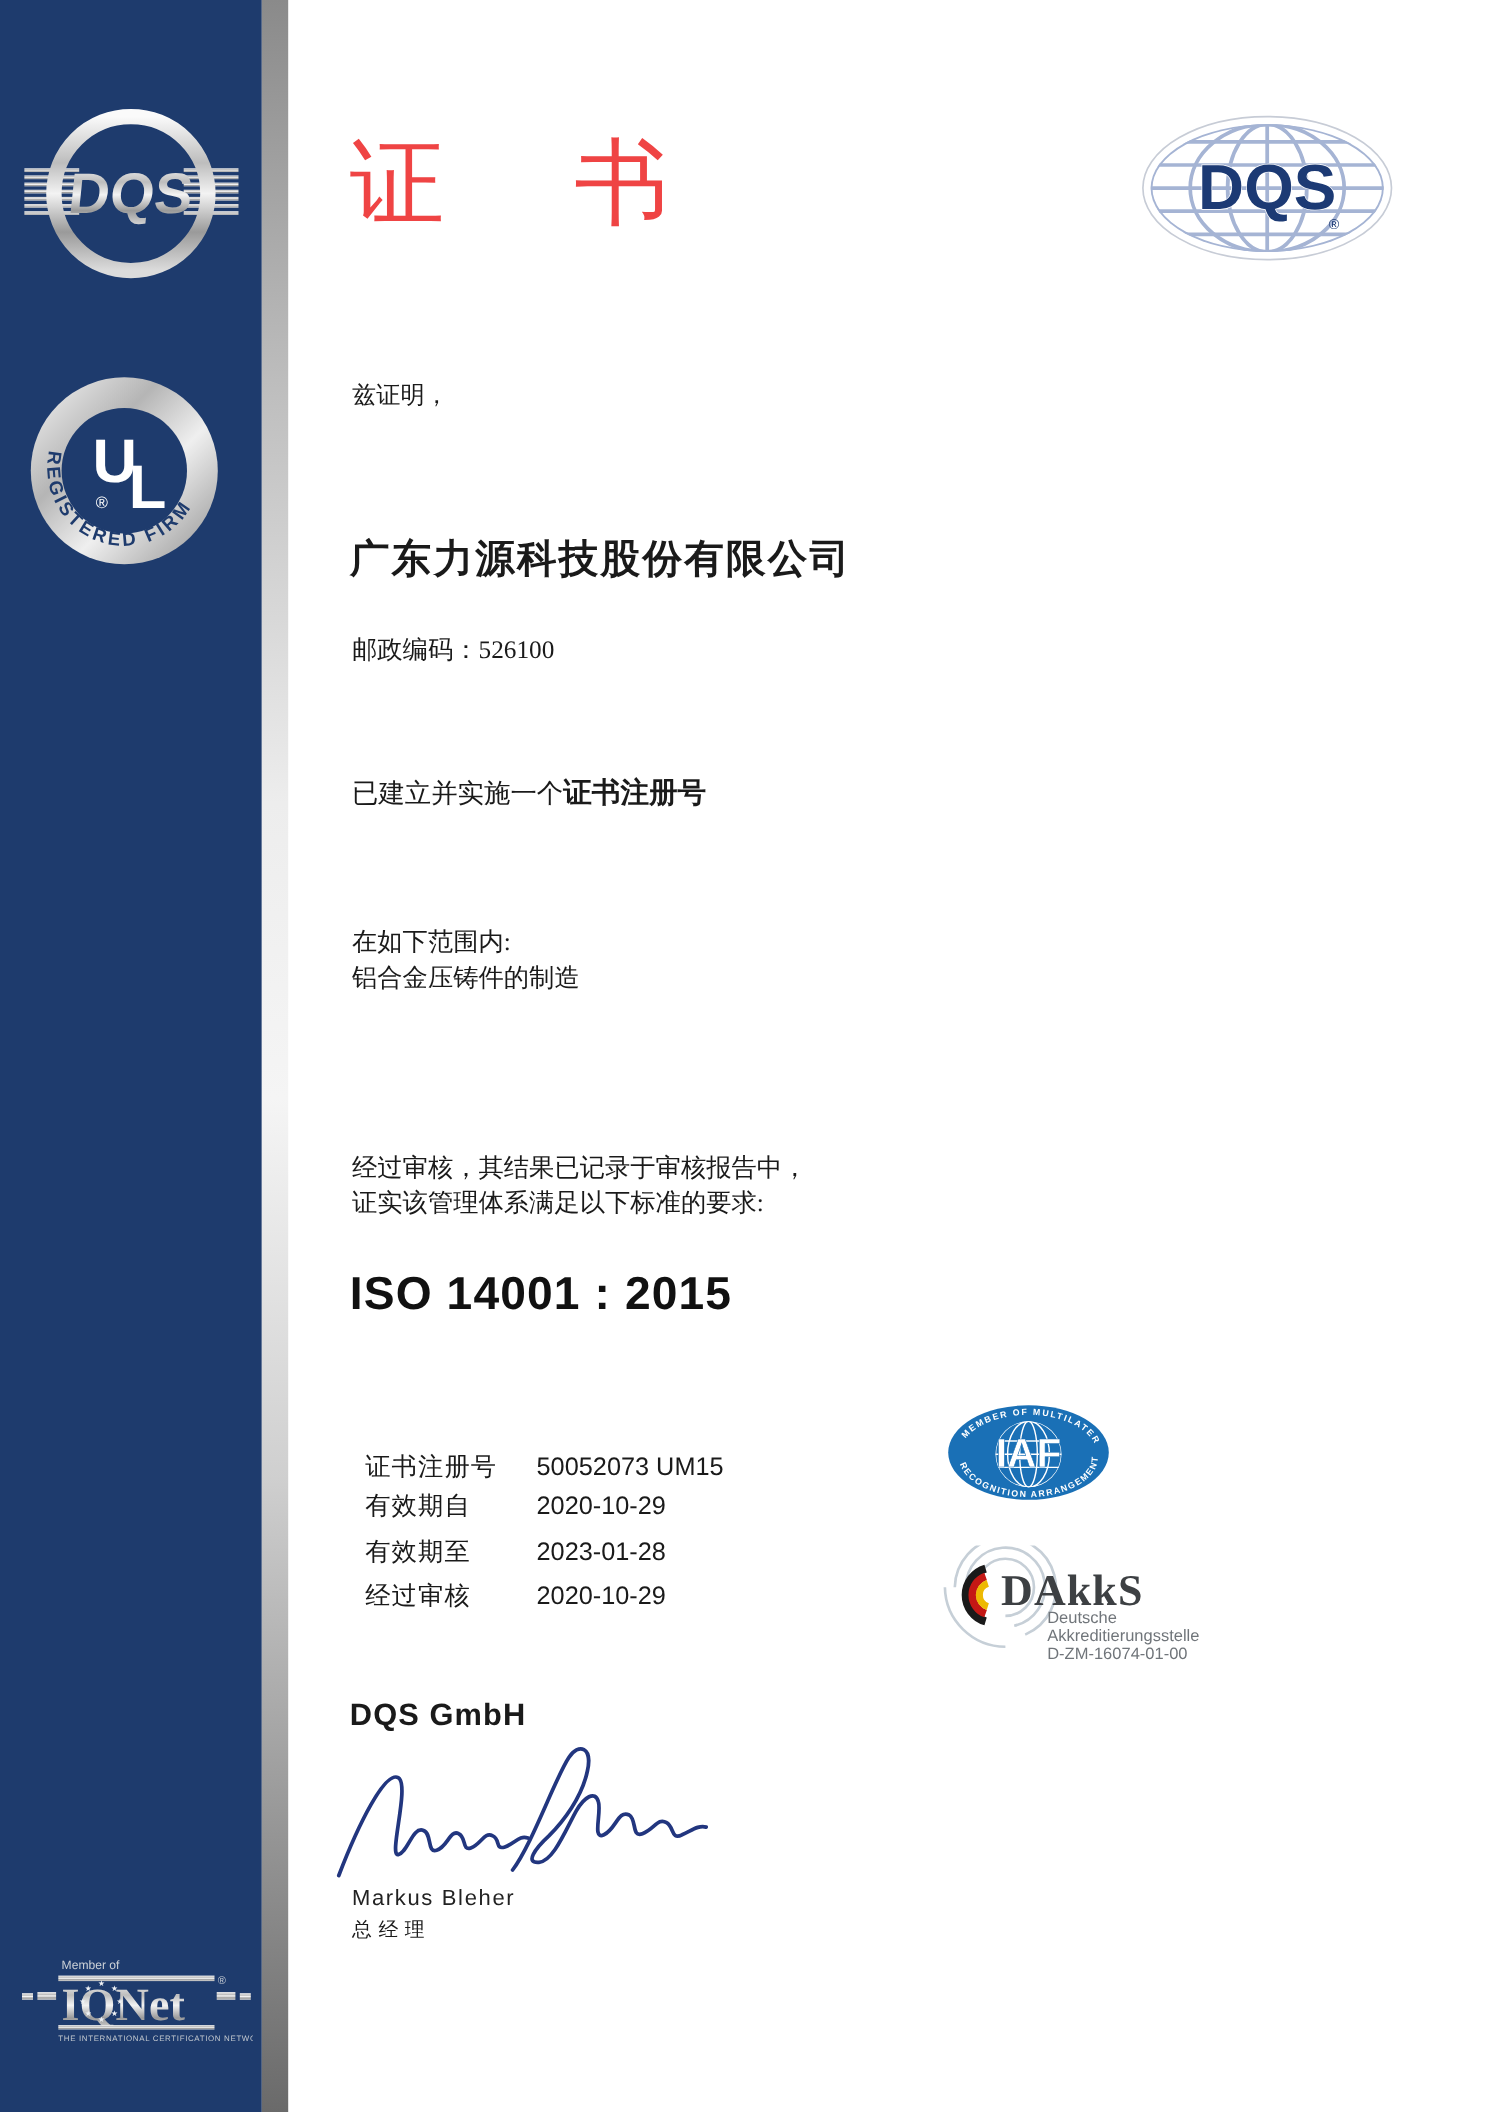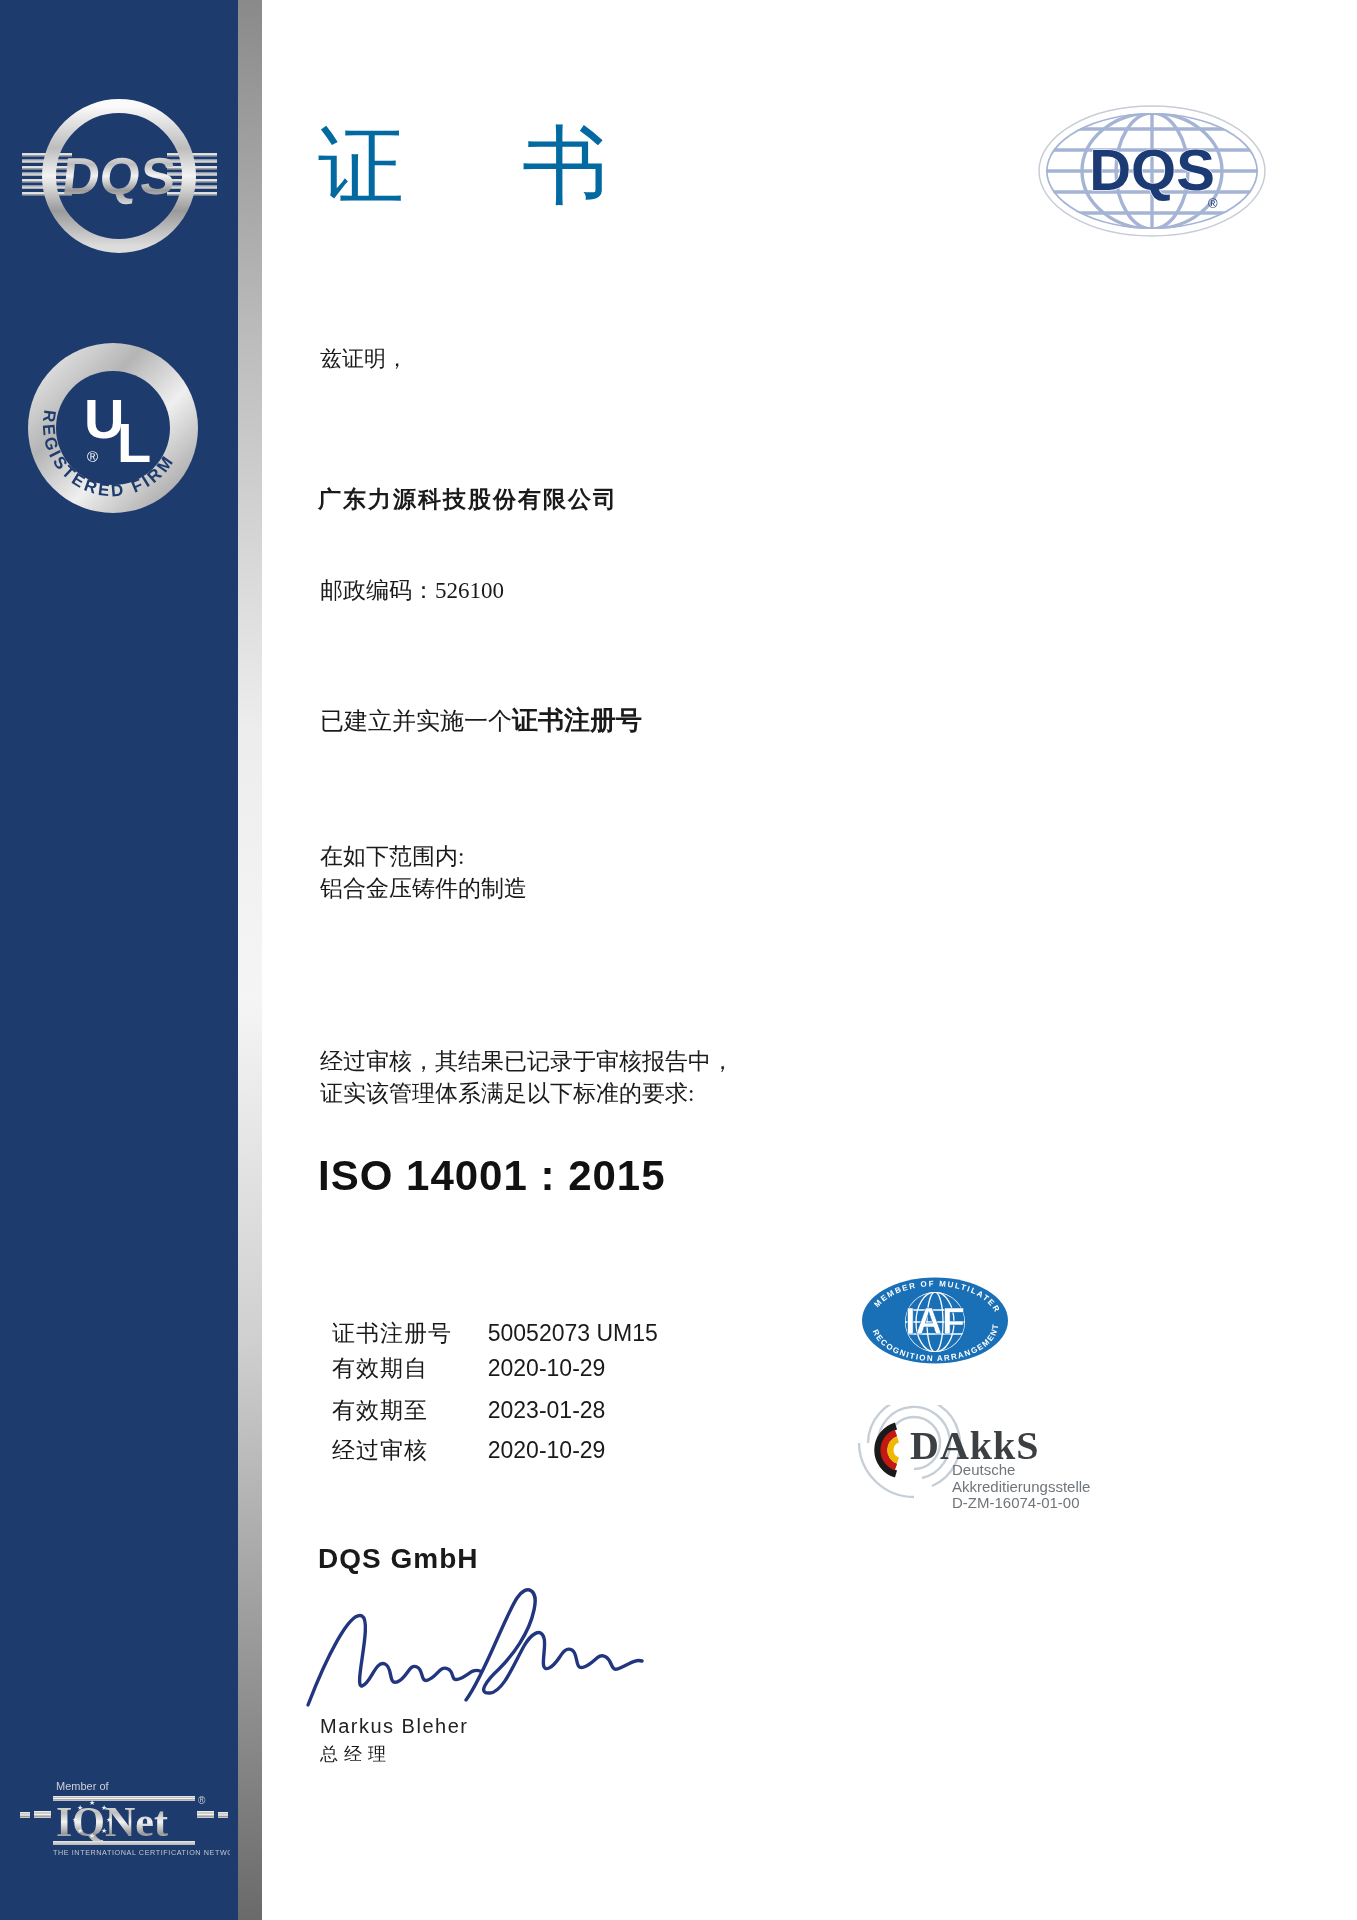--- a/index.html
+++ b/index.html
@@ -11,24 +11,24 @@
   .sidebar{position:absolute;left:0;top:0;width:238px;height:1920px;background:var(--sidebar-blue,#1e3b6d);}
   .silver-strip{
     position:absolute;left:238px;top:0;width:24px;height:1920px;
     background:linear-gradient(180deg,#8a8a8a 0%,#bdbdbd 18%,#ededed 38%,#f5f5f5 52%,#cfcfcf 70%,#989898 86%,#6a6a6a 100%);
   }
   
   .serif{font-family:"Liberation Serif","DejaVu Serif",serif;}
   .sans{font-family:"Liberation Sans","DejaVu Sans",sans-serif;}
   .abs{position:absolute;}
   
-  .cert-title{left:318px;top:108px;font-size:86px;letter-spacing:0;color:#0369a1;}
+  .cert-title{left:318px;top:108px;font-size:86px;letter-spacing:0;color:#ef4444;}
   .cert-title .gap{display:inline-block;width:118px;}
   .certify{left:320px;top:344px;font-size:22px;}
-  .company{left:318px;top:484px;font-size:23px;font-weight:700;letter-spacing:2px;}
+  .company{left:318px;top:484px;font-size:36px;font-weight:700;letter-spacing:2px;}
   .addr1{left:320px;top:543px;font-size:23px;}
   .addr2{left:320px;top:575px;font-size:23px;}
   .ems{left:320px;top:703px;font-size:24px;}
   .ems b{font-size:26px;font-weight:700;}
   .scope1{left:320px;top:841px;font-size:23px;}
   .scope2{left:320px;top:873px;font-size:23px;}
   .audit1{left:320px;top:1046px;font-size:23px;}
   .audit2{left:320px;top:1078px;font-size:23px;}
   .standard{left:318px;top:1152px;font-size:42px;font-weight:700;letter-spacing:1px;color:#111;}
   .detail-row{position:absolute;left:332px;width:520px;font-size:23px;}

